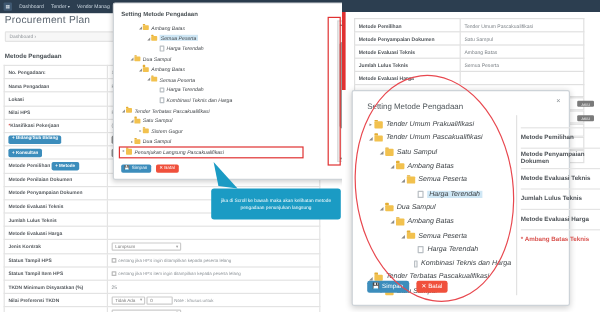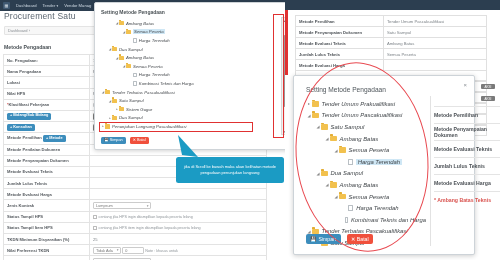--- a/index.html
+++ b/index.html
@@ -205,21 +205,21 @@
   <div class="navbar">
     <div class="nav-logo">▦</div>
     <span class="nav-link">Dashboard</span>
     <span>
       <span class="nav-link">Tender</span>
       <span class="nav-caret">▾</span>
     </span>
     <span class="nav-link">Vendor Manag</span>
   </div>
 
-  <div class="page-title">Procurement Satu</div>
+  <div class="page-title">Procurement Plan</div>
   <div class="breadcrumb">Dashboard  ›</div>
   <div class="section-title">Metode Pengadaan</div>
 
   <table class="ftable">
       <tbody>
     <tr>
       <td class="lbl">No. Pengadaan:</td>
       <td class="val">18/9915</td>
     </tr>
     <tr>

